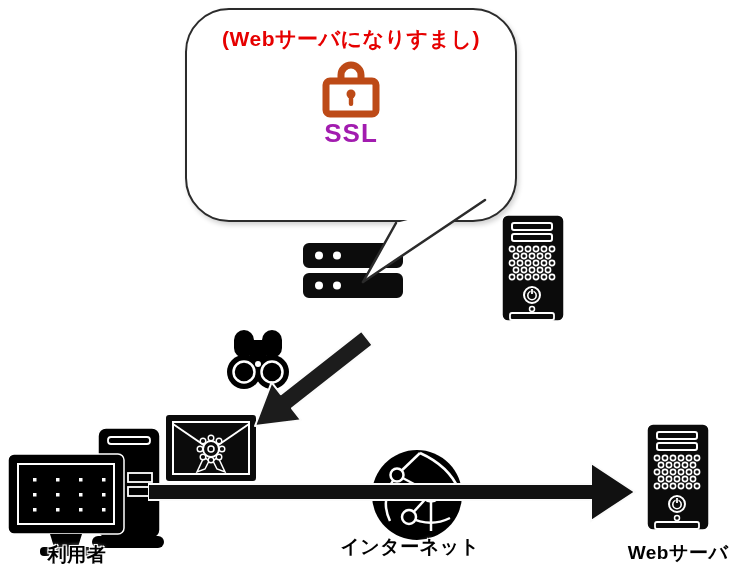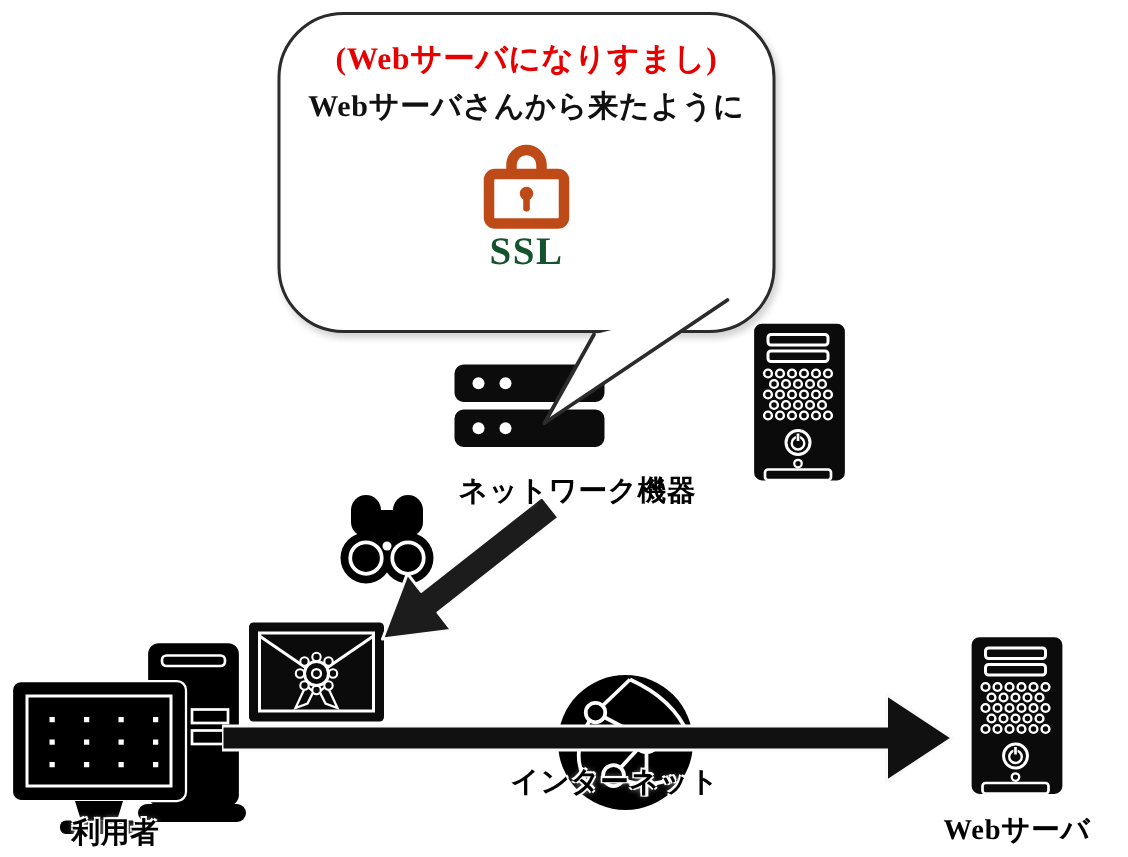--- a/index.html
+++ b/index.html
@@ -1,32 +1,32 @@
 <!DOCTYPE html>
 <html><head>
 <meta charset="utf-8">
 <style>
   html,body{margin:0;padding:0;background:#ffffff;}
   .stage{
     position:relative;width:752px;height:571px;background:#ffffff;overflow:hidden;
-    font-family:Liberation Serif, serif;
+    font-family:Liberation Sans, sans-serif;
   }
   .abs{position:absolute;}
   
   .bubble{
     left:185px;top:8px;width:332px;height:214px;
     background:#ffffff;border:2px solid #2b2b2b;border-radius:44px;
     box-shadow:2px 3px 5px rgba(0,0,0,0.18);
     display:flex;flex-direction:column;align-items:center;
     box-sizing:border-box;padding-top:14px;z-index:30;
   }
   .bubble-line{width:100%;text-align:center;font-weight:bold;letter-spacing:0.5px;}
   .bubble-red{color:#e60000;font-size:21px;line-height:30px;}
   .bubble-black{color:#111111;font-size:20px;line-height:35px;}
-  .ssl-text{color:#14532d;font-size:26px;font-weight:bold;line-height:26px;margin-top:1px;letter-spacing:1px;}
+  .ssl-text{color:#a21caf;font-size:26px;font-weight:bold;line-height:26px;margin-top:1px;letter-spacing:1px;}
   .tail{left:350px;top:192px;z-index:31;}
   
   .icon{z-index:10;}
   .arrow{z-index:15;}
   
   .lbl{
     z-index:40;width:200px;text-align:center;
     font-size:19px;font-weight:bold;color:#000000;letter-spacing:0.5px;
     text-shadow:-1px -1px 0 #fff,1px -1px 0 #fff,-1px 1px 0 #fff,1px 1px 0 #fff,0 0 4px #fff;
   }
@@ -206,34 +206,32 @@
     <circle cx="32" cy="96" r="2.5" fill="none" stroke="#ffffff" stroke-width="1.5"></circle>
     <rect x="10" y="100" width="44" height="7" rx="2" fill="none" stroke="#ffffff" stroke-width="1.8"></rect>
   </svg>
 
   <svg class="abs arrow" style="left:245px;top:328px;" width="135" height="105" viewBox="0 0 135 105">
     <polygon points="116.4,2.9 35.8,66.2 26.6,54.4 10,98 56.2,92.2 47,80.4 127.6,17.1" fill="#1c1c1c" stroke="#fcfcfc" stroke-width="2" stroke-linejoin="round"></polygon>
   </svg>
 
   <div class="abs bubble">
     <div class="bubble-line bubble-red">(Webサーバになりすまし)</div>
-    <div class="bubble-line bubble-black">Webサーバさんから来たように</div>
     <svg width="62" height="62" viewBox="0 0 62 62" style="margin-top:3px;">
       <path d="M21,24 v-6 a10,10 0 0 1 20,0 v6" fill="none" stroke="#bd4a17" stroke-width="7"></path>
       <rect x="6" y="24" width="50" height="33" rx="4" fill="#ffffff" stroke="#bd4a17" stroke-width="7"></rect>
       <circle cx="31" cy="37" r="4.5" fill="#bd4a17"></circle>
       <rect x="28.8" y="39" width="4.4" height="10" rx="2" fill="#bd4a17"></rect>
     </svg>
     <div class="ssl-text">SSL</div>
   </div>
 
   <svg class="abs tail" width="150" height="100" viewBox="0 0 150 100">
     <polygon points="135,8 46,31 13,90" fill="#ffffff"></polygon>
     <line x1="135" y1="8" x2="13" y2="90" stroke="#2b2b2b" stroke-width="2.5" stroke-linecap="round"></line>
     <line x1="46" y1="31" x2="13" y2="90" stroke="#2b2b2b" stroke-width="2.5" stroke-linecap="round"></line>
   </svg>
 
-  <div class="abs lbl" style="left:285px;top:314px;">ネットワーク機器</div>
   <div class="abs lbl" style="left:-23px;top:542px;">利用者</div>
-  <div class="abs lbl" style="left:310px;top:508px;">インターネット</div>
+  <div class="abs lbl" style="left:310px;top:534px;">インターネット</div>
   <div class="abs lbl" style="left:578px;top:540px;">Webサーバ</div>
 
 </div>
 
 </body></html>

